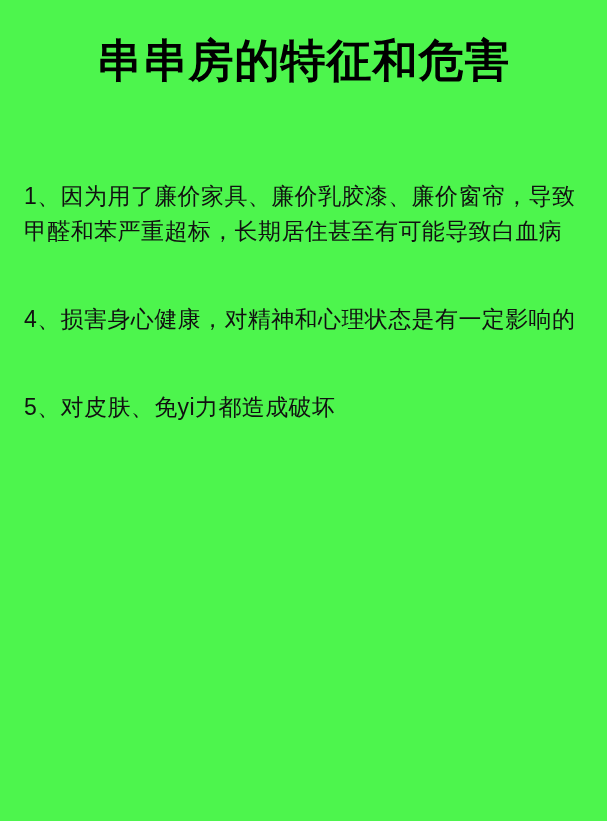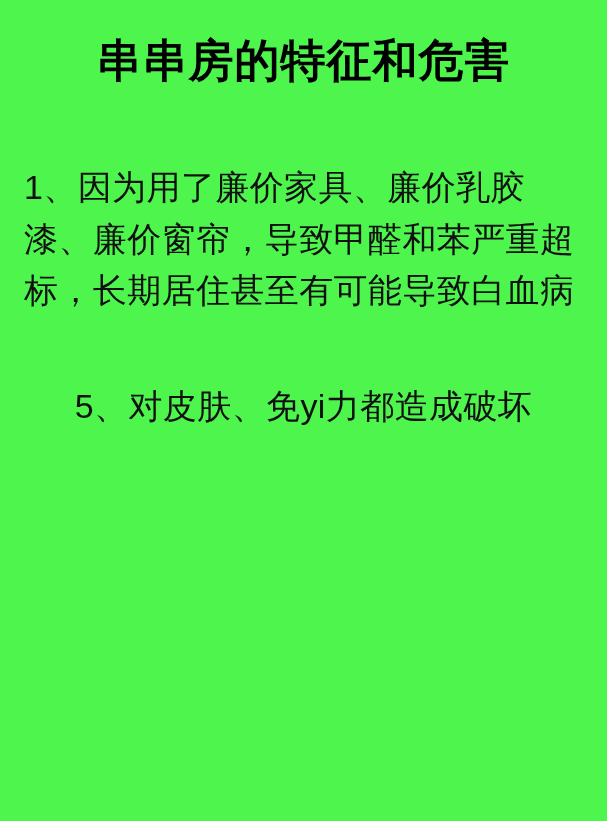--- a/index.html
+++ b/index.html
@@ -14,53 +14,54 @@
     overflow: hidden;
   }
   .poster {
     box-sizing: border-box;
     width: 607px;
     height: 821px;
     background: #4df54d;
     padding: 34px 24px 0 24px;
     display: flex;
     flex-direction: column;
+    gap: 28px;
   }
   .title {
     font-size: 45px;
     font-weight: bold;
     color: #000000;
     text-align: center;
     letter-spacing: 1px;
     line-height: 1.2;
     margin: 0 0 40px 0;
     white-space: nowrap;
   }
   .items {
     display: flex;
     flex-direction: column;
   }
   .item {
-    font-size: 34px;
+    font-size: 23px;
     color: #111111;
     line-height: 1.52;
     margin-bottom: 30px;
     letter-spacing: 0.4px;
     text-align: left;
   }
   .item:last-child {
     margin-bottom: 16px;
-    text-align: center;
   }
 </style>
 </head>
 <body>
 
 <div class="poster">
 
   <h1 class="title">串串房的特征和危害</h1>
 
   <div class="items">
     <p class="item">1、因为用了廉价家具、廉价乳胶漆、廉价窗帘，导致甲醛和苯严重超标，长期居住甚至有可能导致白血病</p>
+    <p class="item">4、损害身心健康，对精神和心理状态是有一定影响的</p>
     <p class="item">5、对皮肤、免yi力都造成破坏</p>
   </div>
 
 </div>
 
 </body></html>

